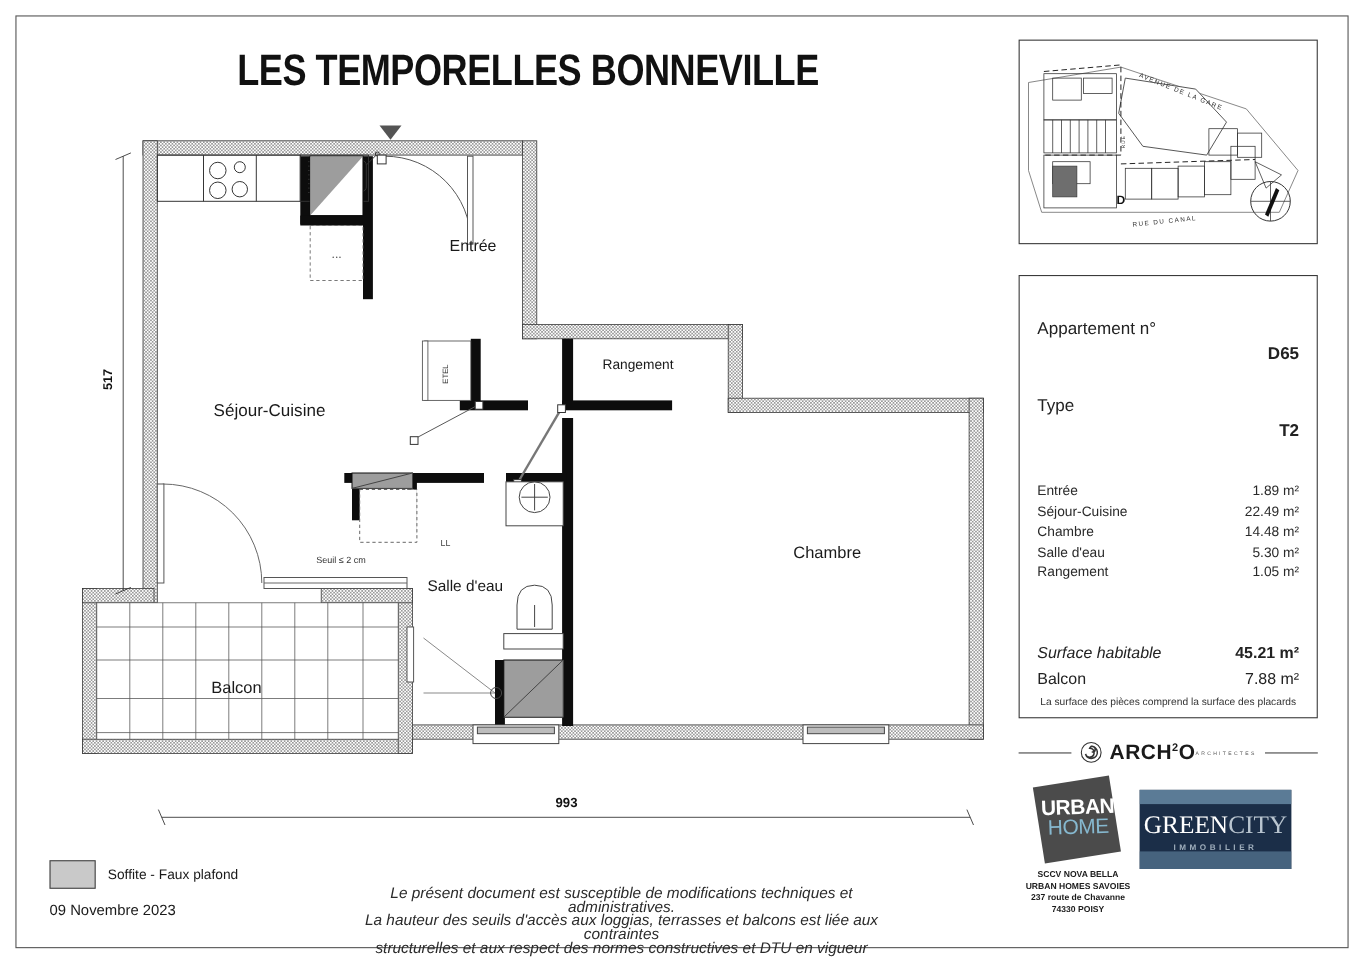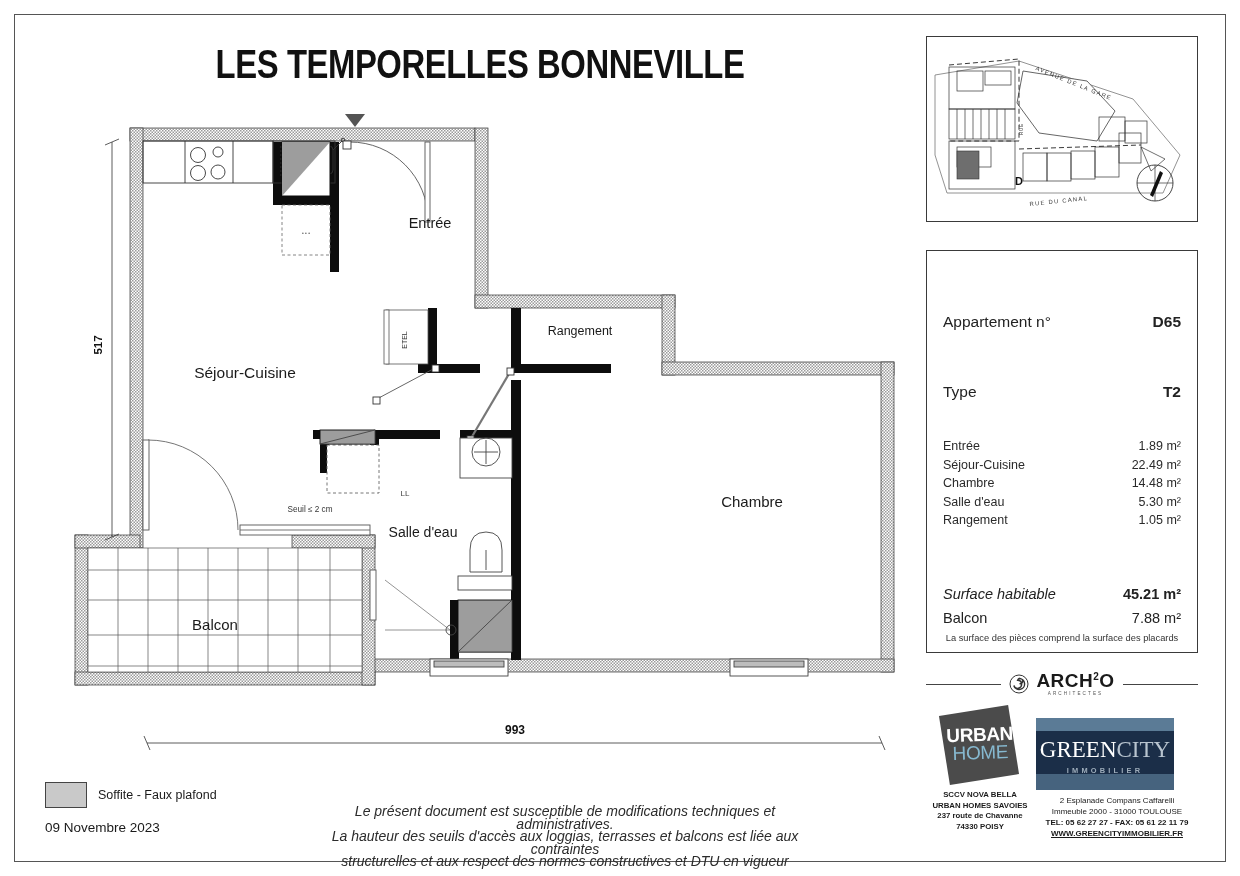--- a/index.html
+++ b/index.html
@@ -58,21 +58,21 @@
   }
   #info-box {
     position: absolute; left: 926px; top: 250px;
     width: 272px; height: 403px;
     border: 1px solid #3a3a3a;
     background: #fff;
     padding: 14px 16px 8px 16px;
   }
   .inforow {
     display: flex; justify-content: space-between;
-    align-items: flex-end;
+    align-items: center;
     font-size: 15.5px;
     line-height: 26px;
     color: #222;
   }
   .inforow .k { font-weight: normal; }
   .inforow .v { font-weight: bold; margin-top: 44px; }
   .inforow.plain .v { font-weight: normal; }
   .areas { margin-top: 32px; }
   .arearow {
     display: flex; justify-content: space-between;
@@ -93,21 +93,21 @@
   }
 
   
   #archo {
     position: absolute; left: 926px; top: 666px;
     width: 272px; height: 36px;
     display: flex; align-items: center; justify-content: center;
   }
   .archo-rule { flex: 1; height: 1px; background: #444; }
   .archo-mid { display: flex; align-items: center; gap: 7px; padding: 0 8px; }
-  .archo-text { display: flex; flex-direction: column; align-items: center; line-height: 1; }
+  .archo-text { display: flex; align-items: center; line-height: 1; }
   .archo-main {
     font-size: 19px; font-weight: bold; letter-spacing: 0.5px; color: #1a1a1a;
   }
   .archo-main sup { font-size: 10px; }
   .archo-sub {
     font-size: 4.6px; letter-spacing: 2.1px; color: #555; margin-top: 2px;
   }
 
   
   #urban-block {
@@ -540,26 +540,20 @@
     <div class="partner-addr">SCCV NOVA BELLA<br>URBAN HOMES SAVOIES<br>237 route de Chavanne<br>74330 POISY</div>
   </div>
 
   <div id="green-block">
     <div id="green-logo">
       <div class="band-top"></div>
       <div class="band-bot"></div>
       <div class="gtext"><span class="g1">GREEN</span><span class="g2">CITY</span></div>
       <div class="gsub">IMMOBILIER</div>
     </div>
-    <div class="green-addr">
-      <div>2 Esplanade Compans Caffarelli</div>
-      <div>Immeuble 2000 - 31000 TOULOUSE</div>
-      <div class="b">TEL: 05 62 27 27 - FAX: 05 61 22 11 79</div>
-      <div class="u">WWW.GREENCITYIMMOBILIER.FR</div>
-    </div>
   </div>
 
   <div id="legend">
     <div id="legend-swatch"></div>
     <div id="legend-text">Soffite - Faux plafond</div>
   </div>
   <div id="doc-date">09 Novembre 2023</div>
 
   <div id="disclaimer">Le présent document est susceptible de modifications techniques et administratives.<br>La hauteur des seuils d'accès aux loggias, terrasses et balcons est liée aux contraintes<br>structurelles et aux respect des normes constructives et DTU en vigueur</div>
 </div>

